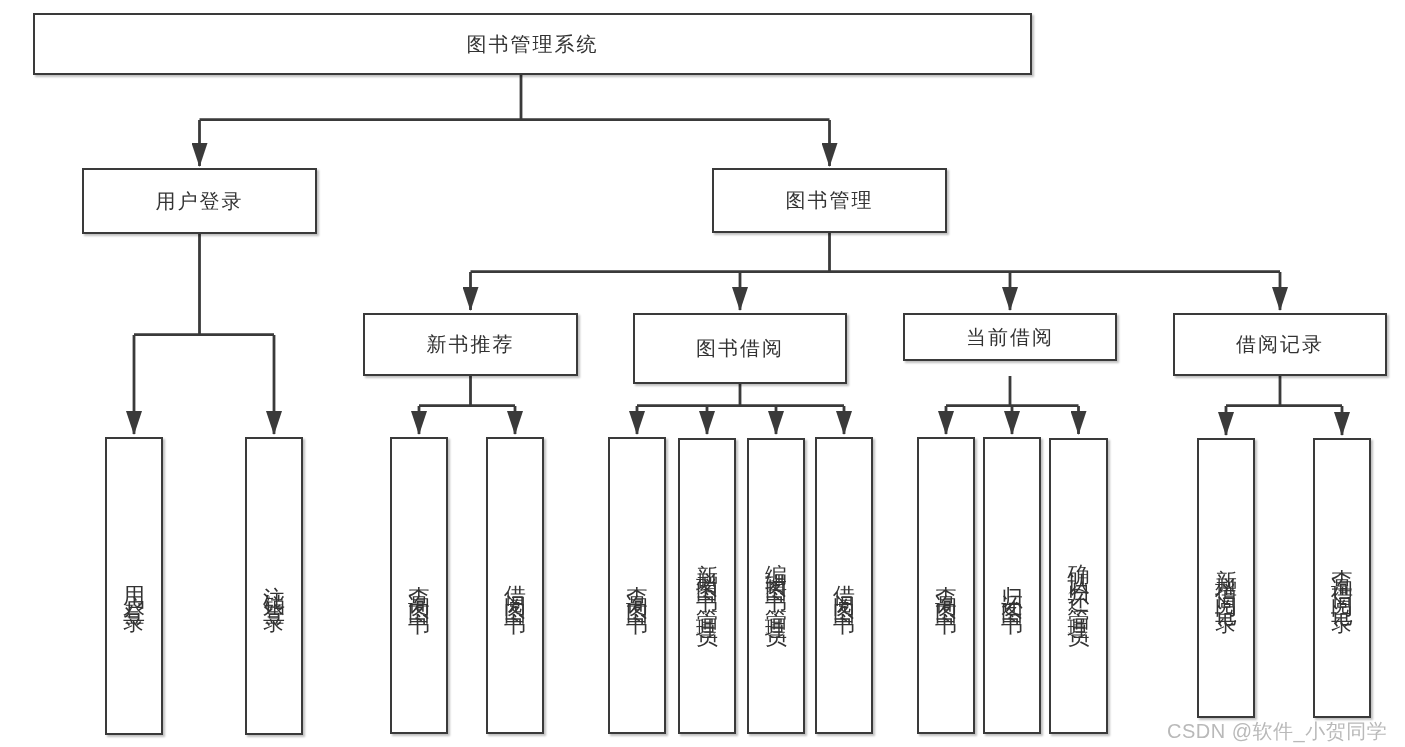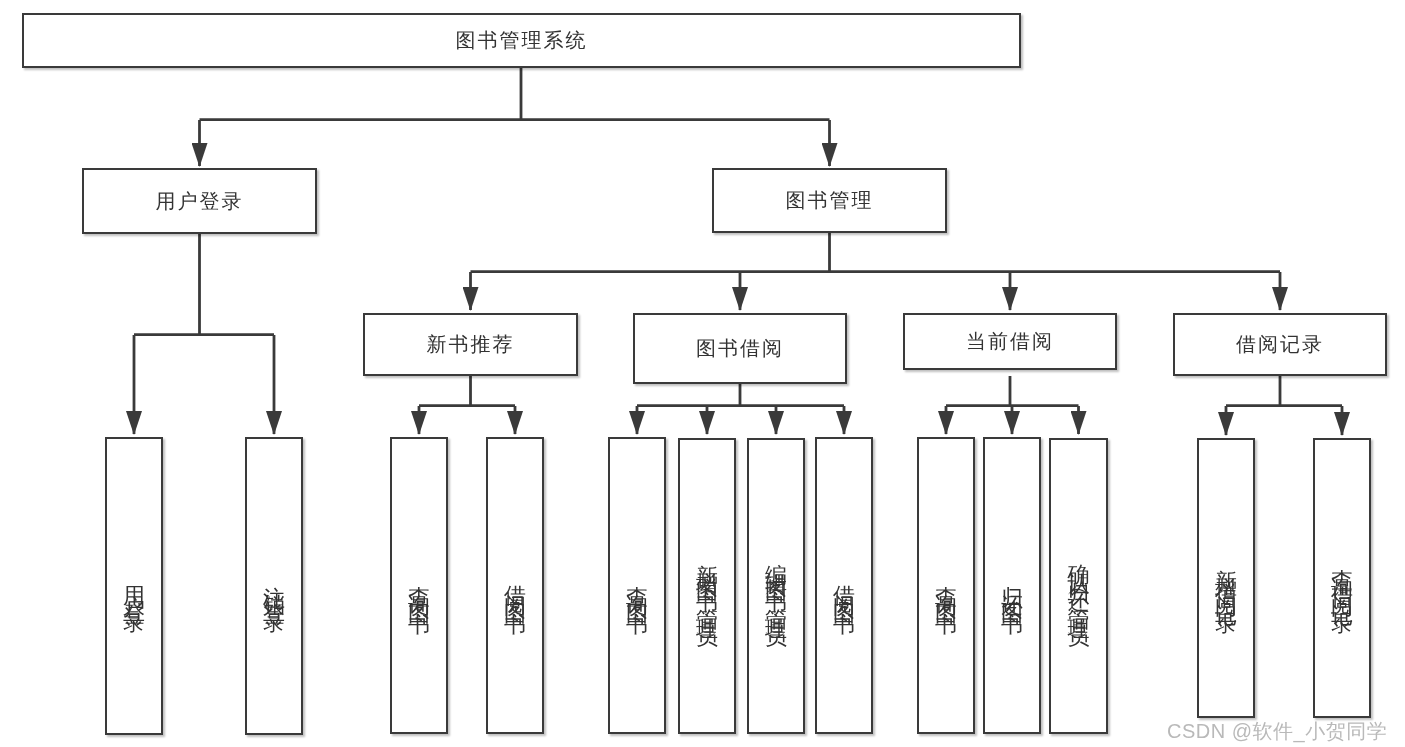--- a/index.html
+++ b/index.html
@@ -122,38 +122,38 @@
     </g>
 
     <g>
       <path d="M1280,376 V407"></path>
       <path d="M1226,405.6 H1342"></path>
       <path d="M1226,406 V435" marker-end="url(#arrow)"></path>
       <path d="M1342,406 V435" marker-end="url(#arrow)"></path>
     </g>
   </svg>
 
-  <div class="node h" style="left:22px;top:13px;width:999px;height:55px">
+  <div class="node h" style="left:33px;top:13px;width:999px;height:62px">
     <span class="label">图书管理系统</span>
   </div>
 
   <div class="node h" style="left:82px;top:168px;width:235px;height:66px">
     <span class="label">用户登录</span>
   </div>
   <div class="node h" style="left:363px;top:313px;width:215px;height:63px">
     <span class="label">新书推荐</span>
   </div>
 
   <div class="node h" style="left:712px;top:168px;width:235px;height:65px">
     <span class="label">图书管理</span>
   </div>
   <div class="node h" style="left:633px;top:313px;width:214px;height:71px">
     <span class="label">图书借阅</span>
   </div>
-  <div class="node h" style="left:903px;top:313px;width:214px;height:57px">
+  <div class="node h" style="left:903px;top:313px;width:214px;height:48px">
     <span class="label">当前借阅</span>
   </div>
   <div class="node h" style="left:1173px;top:313px;width:214px;height:63px">
     <span class="label">借阅记录</span>
   </div>
 
   <div class="node v" style="left:105px;top:437px;width:58px;height:298px">
     <span class="label">用户登录</span>
   </div>
   <div class="node v" style="left:245px;top:437px;width:58px;height:298px">

